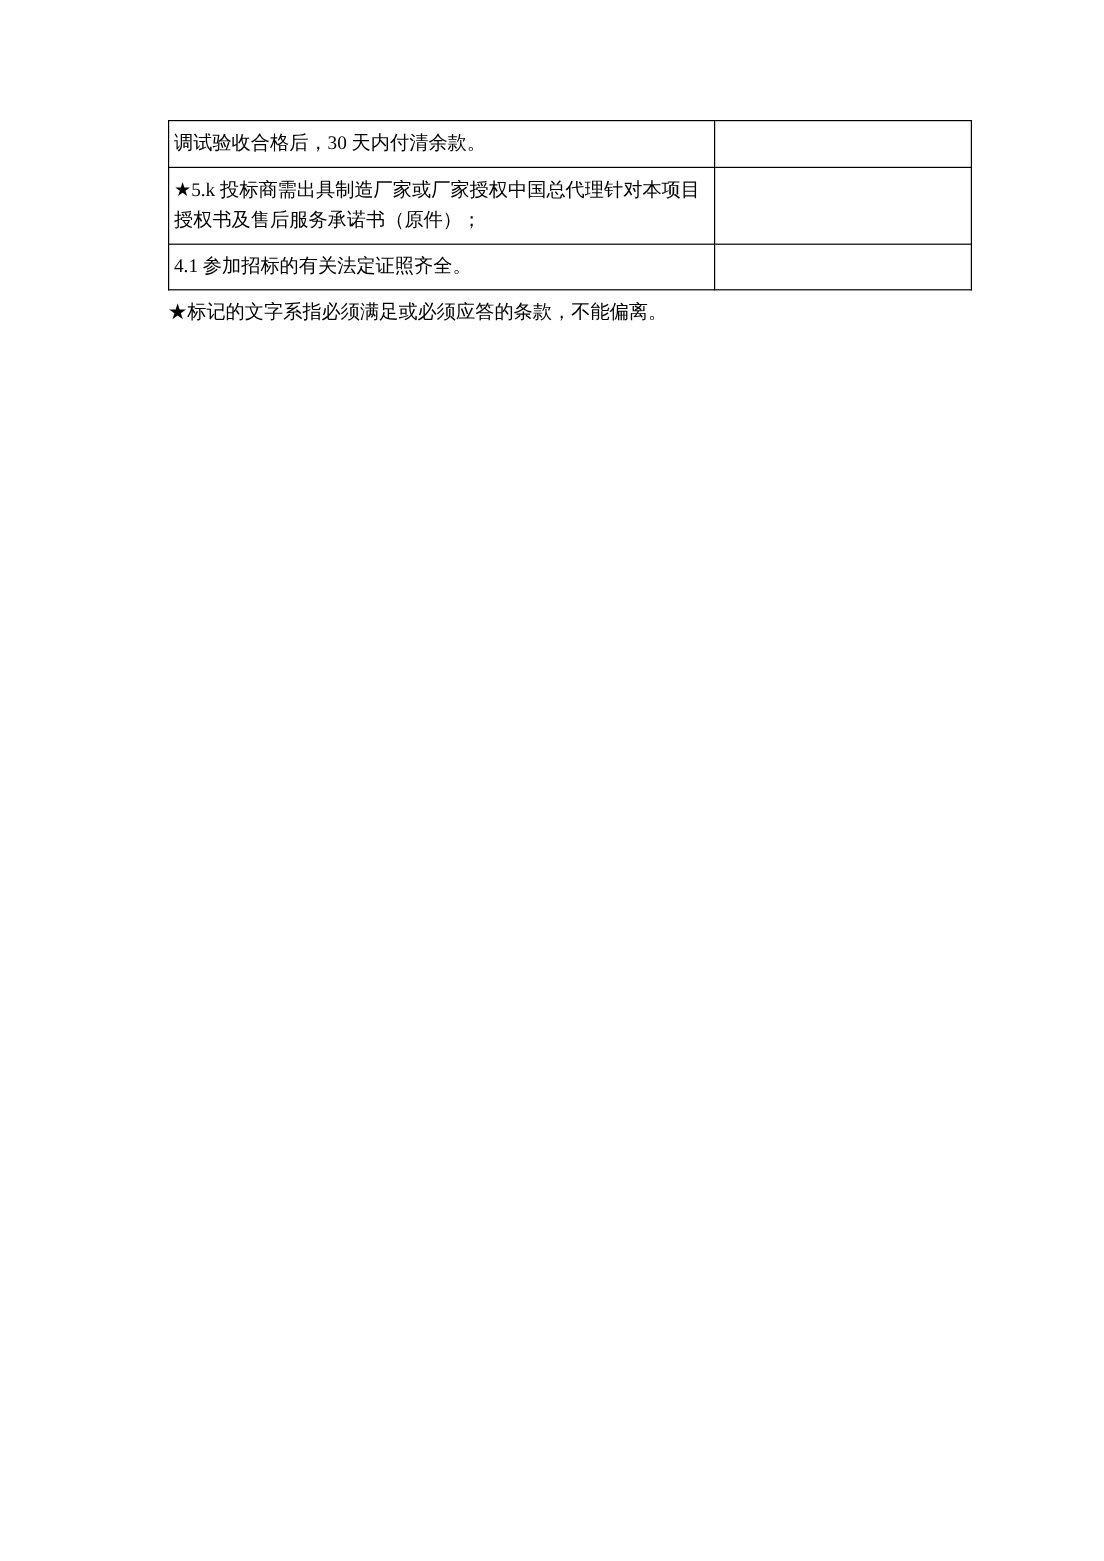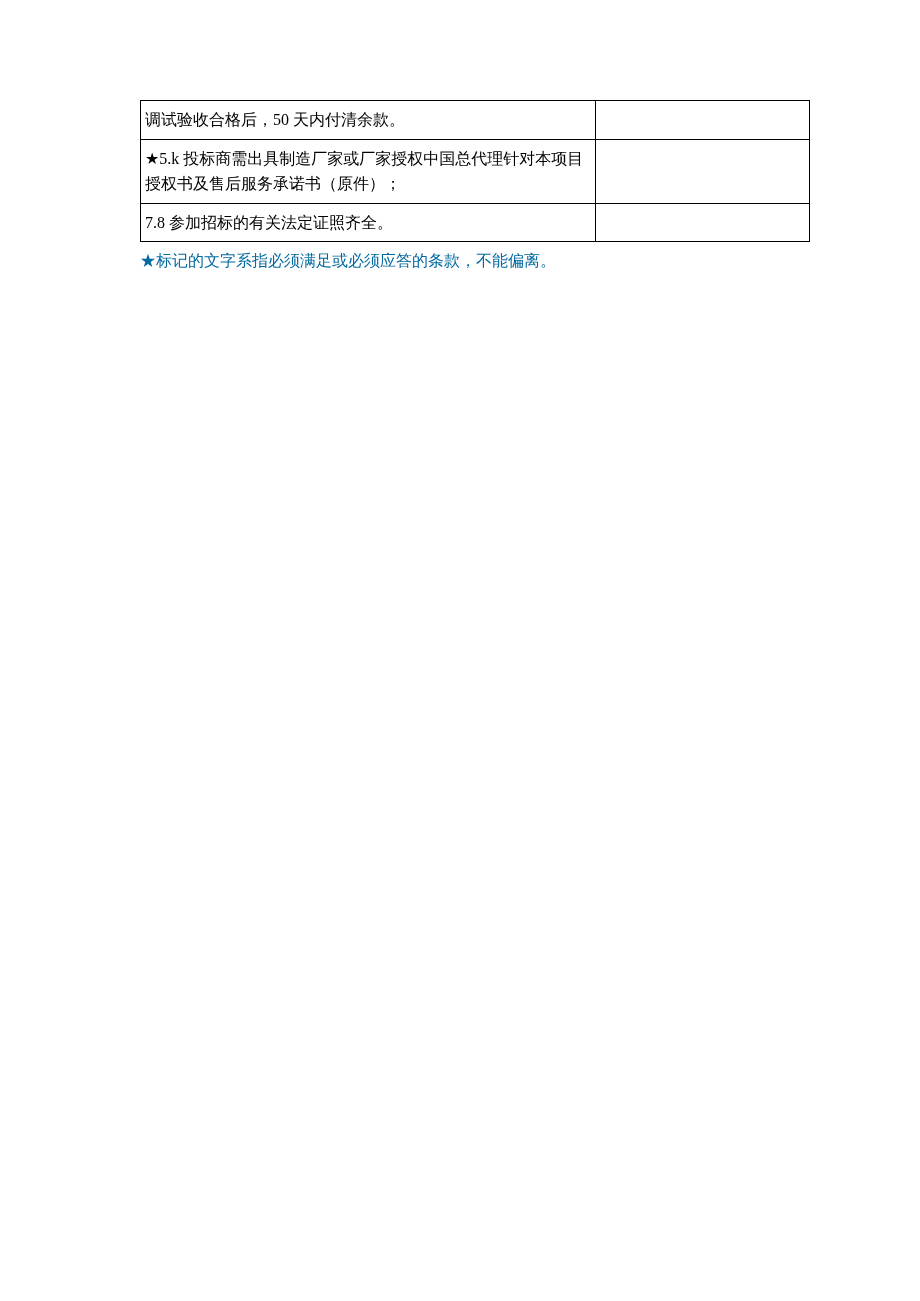--- a/index.html
+++ b/index.html
@@ -31,38 +31,38 @@
       width: 495px;
     }
     .col-right {
       width: 234px;
     }
     .indented {
       padding-left: 22px;
     }
     .footnote {
       font-size: 16px;
-      color: #0369a1;
+      color: #000000;
       margin-top: 6px;
       line-height: 1.6;
     }
   </style>
 </head>
 <body>
 
 <table class="doc-table">
   <tbody>
     <tr>
-      <td class="col-left">调试验收合格后，50 天内付清余款。</td>
+      <td class="col-left">调试验收合格后，30 天内付清余款。</td>
       <td class="col-right"></td>
     </tr>
     <tr>
       <td class="col-left">★5.k 投标商需出具制造厂家或厂家授权中国总代理针对本项目授权书及售后服务承诺书（原件）；</td>
       <td class="col-right"></td>
     </tr>
     <tr>
-      <td class="col-left indented">7.8 参加招标的有关法定证照齐全。</td>
+      <td class="col-left indented">4.1 参加招标的有关法定证照齐全。</td>
       <td class="col-right"></td>
     </tr>
   </tbody>
 </table>
 
 <p class="footnote">★标记的文字系指必须满足或必须应答的条款，不能偏离。</p>
 
 </body></html>

